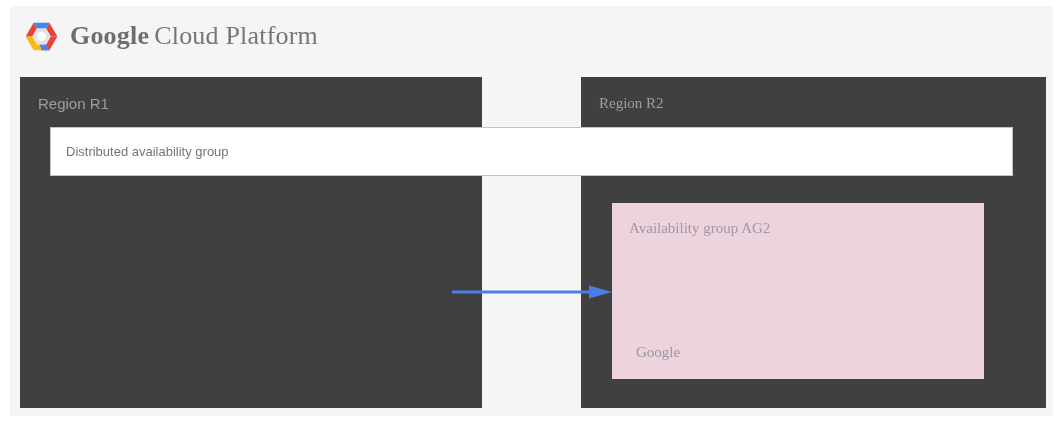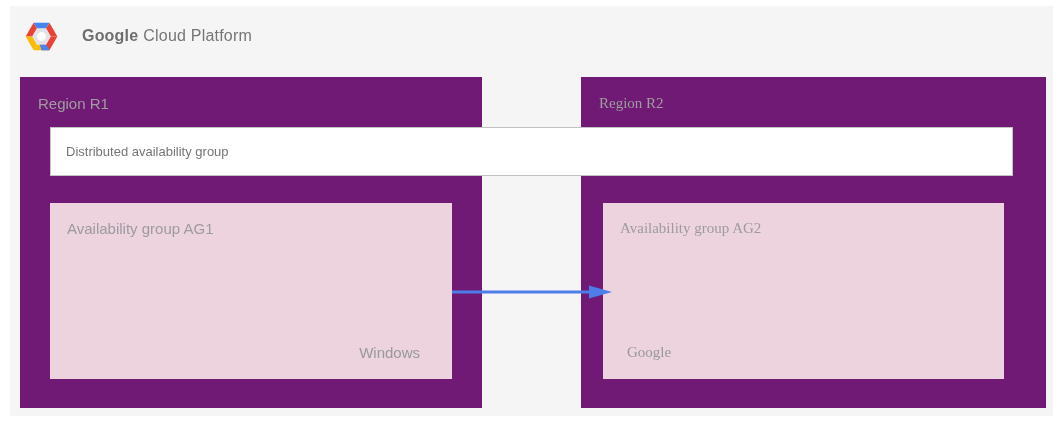--- a/index.html
+++ b/index.html
@@ -17,33 +17,34 @@
   }
   
   .brand {
     position: absolute;
     left: 15px; top: 8px;
     height: 44px;
     display: flex; align-items: center;
   }
   .logo { width: 33px; height: 33px; display: block; }
   .brand-text {
-    margin-left: 24px;
-    font-size: 16px;
+    margin-left: 12px;
+    font-size: 26px;
     color: #6e6e6e;
     letter-spacing: 0.2px;
     white-space: nowrap;
+    font-family: Liberation Serif, serif;
   }
   .brand-google { font-weight: 700; margin-right: 5px; }
   .brand-suffix { font-weight: 400; color: #767676; }
   
   .region {
     position: absolute;
     top: 71px; height: 331px;
-    background: #701a75;
+    background: #404040;
   }
   .region.r1 { left: 10px;  width: 462px; }
   .region.r2 { left: 571px; width: 465px; font-family: Liberation Serif, serif; }
   .region-label {
     position: absolute;
     left: 18px; top: 18px;
     font-size: 15px;
     color: #9e9e9e;
   }
   
@@ -61,21 +62,21 @@
     color: #757575;
   }
   
   .ag-box {
     position: absolute;
     top: 126px;
     width: 402px; height: 176px;
     background: #ecd3de;
   }
   .region.r1 .ag-box { left: 30px; }
-  .region.r2 .ag-box { left: 22px; width: 401px; }
+  .region.r2 .ag-box { left: 31px; width: 372px; }
   .ag-label {
     position: absolute;
     left: 17px; top: 17px;
     font-size: 15px;
     color: #9e9aa0;
   }
   .os-label {
     position: absolute;
     bottom: 18px;
     font-size: 15px;
@@ -107,24 +108,20 @@
       <polygon points="22.2,50 36.1,25.6 63.9,25.6 77.8,50 63.9,74.4 36.1,74.4" fill="#e1e3e6"></polygon>
       <circle cx="50" cy="50" r="13.5" fill="#ffffff"></circle>
     </svg>
     <div class="brand-text">
       <span class="brand-google">Google</span><span class="brand-suffix">Cloud Platform</span>
     </div>
   </div>
 
   <div class="region r1">
     <div class="region-label">Region R1</div>
-    <div class="ag-box">
-      <div class="ag-label">Availability group AG1</div>
-      <div class="os-label right">Windows</div>
-    </div>
   </div>
 
   <div class="region r2">
     <div class="region-label">Region R2</div>
     <div class="ag-box">
       <div class="ag-label">Availability group AG2</div>
       <div class="os-label left">Google</div>
     </div>
   </div>
 

